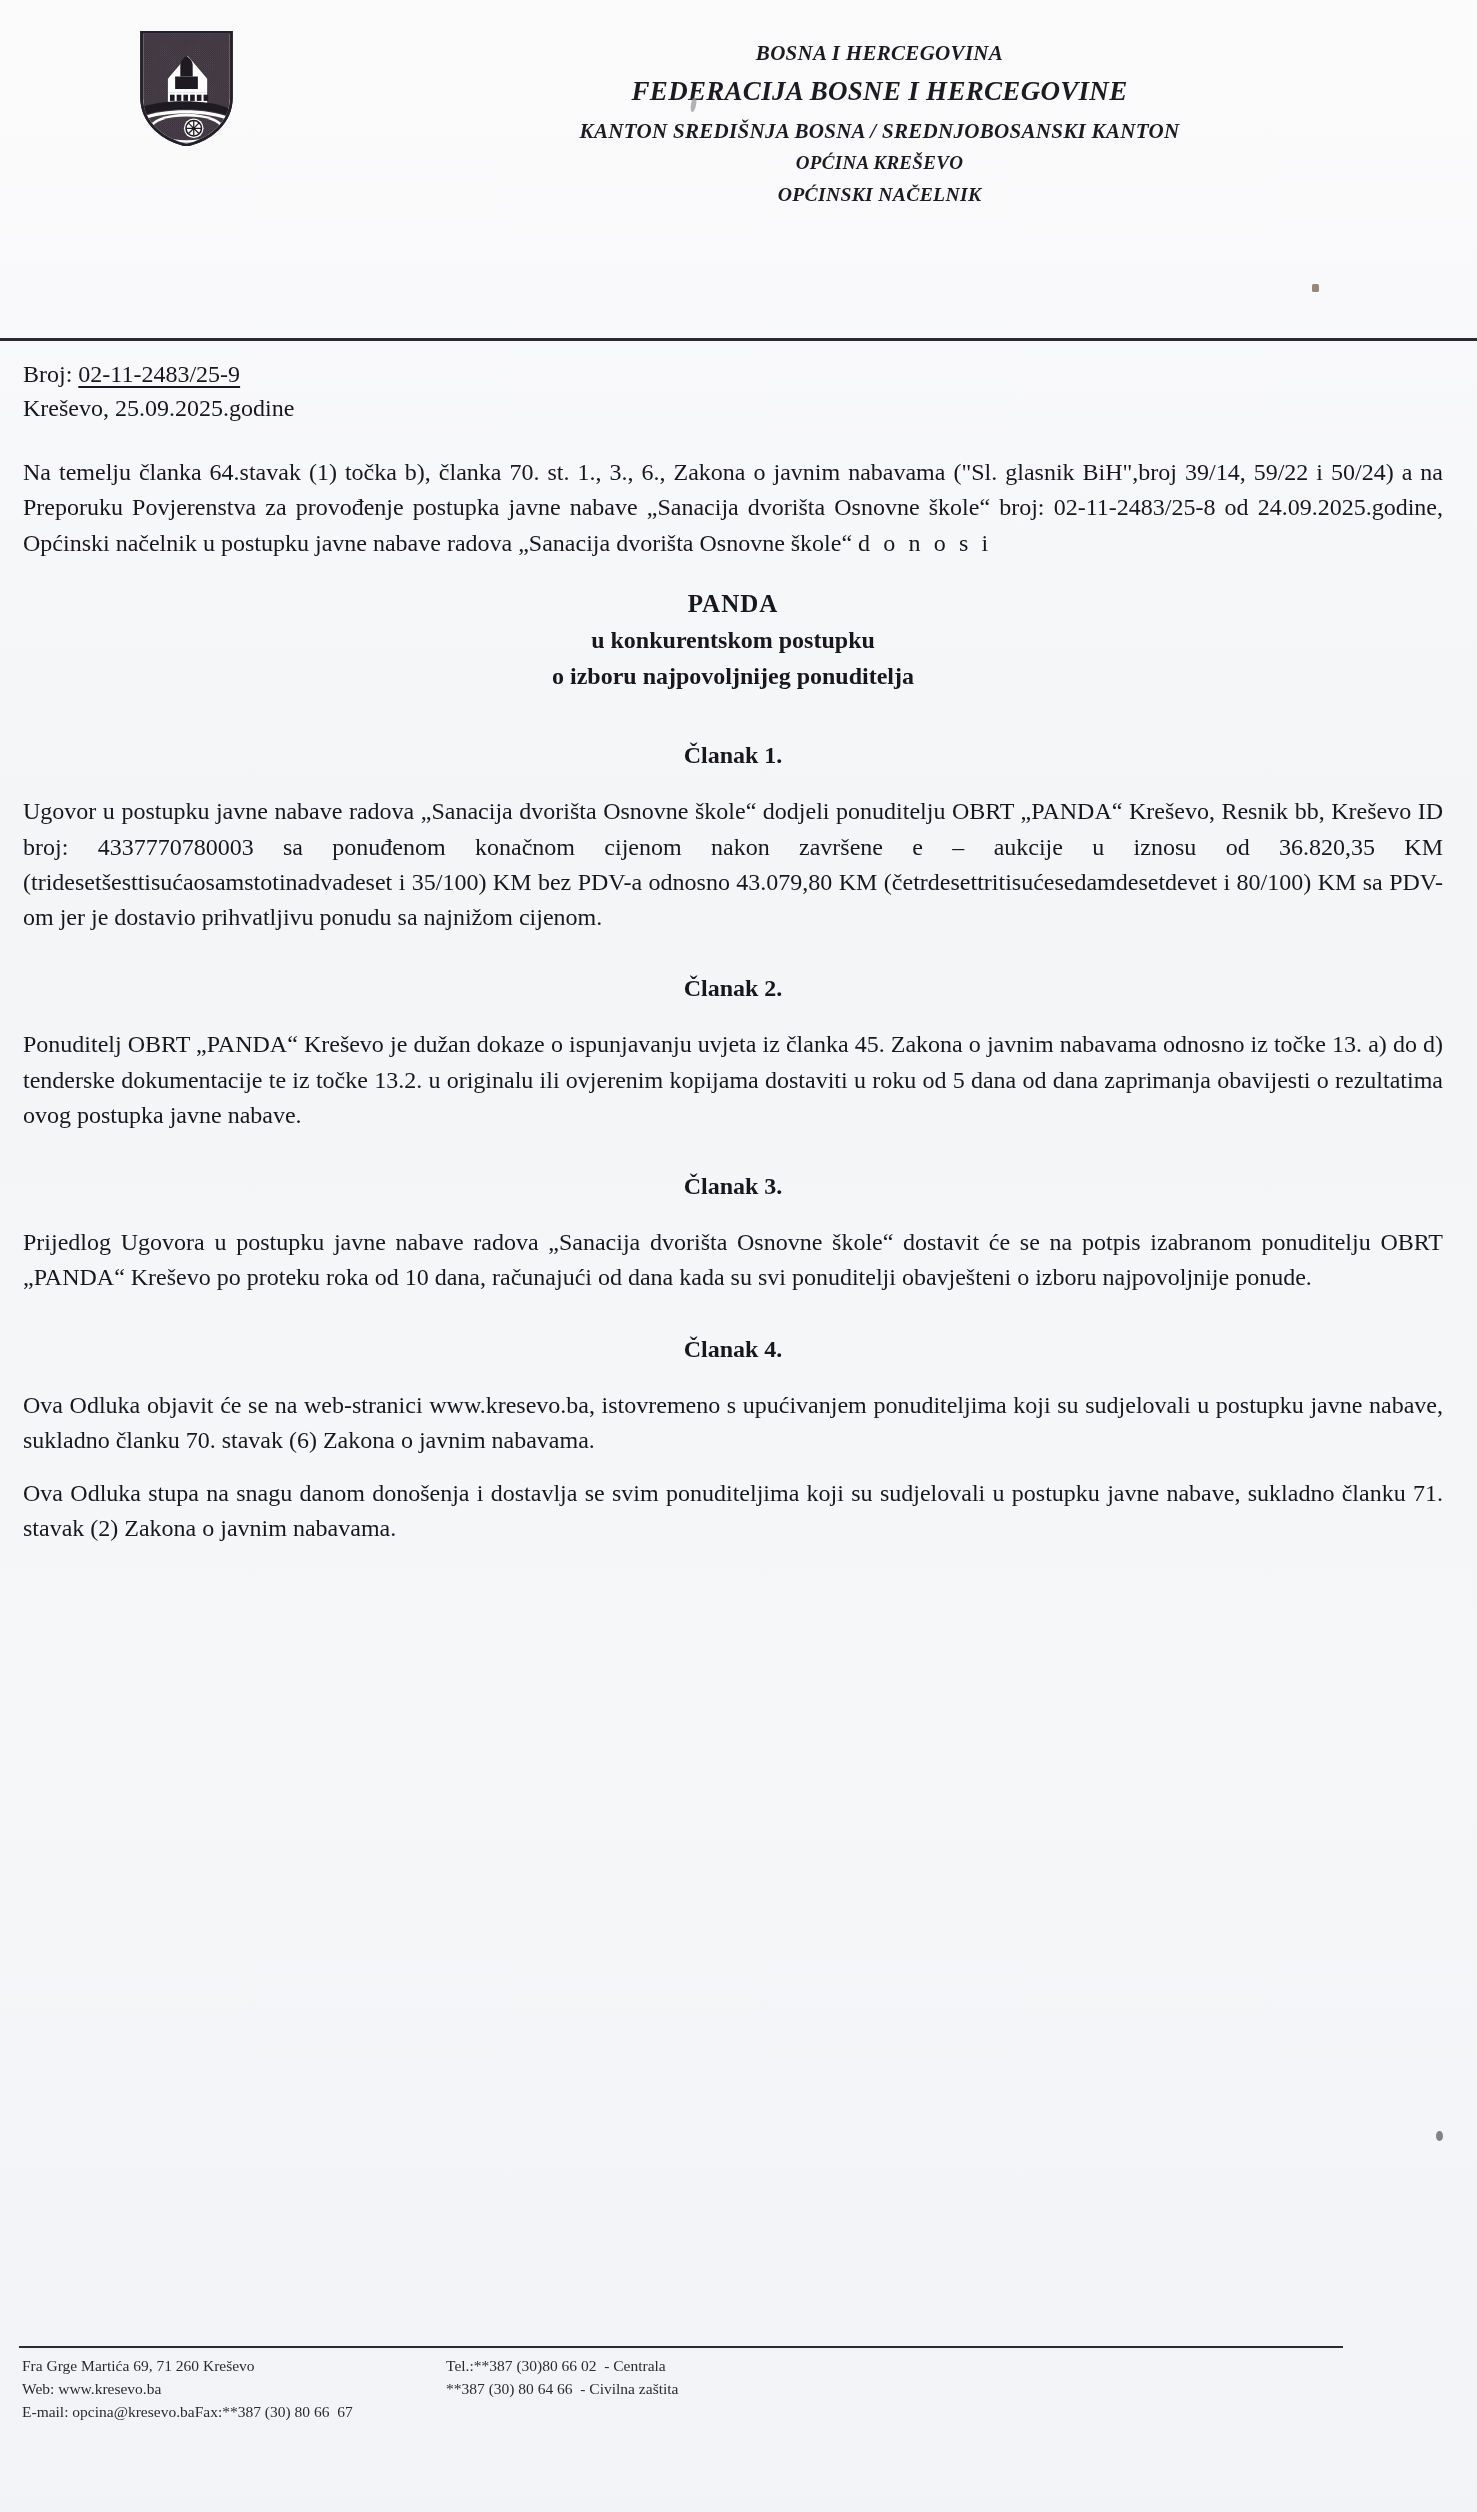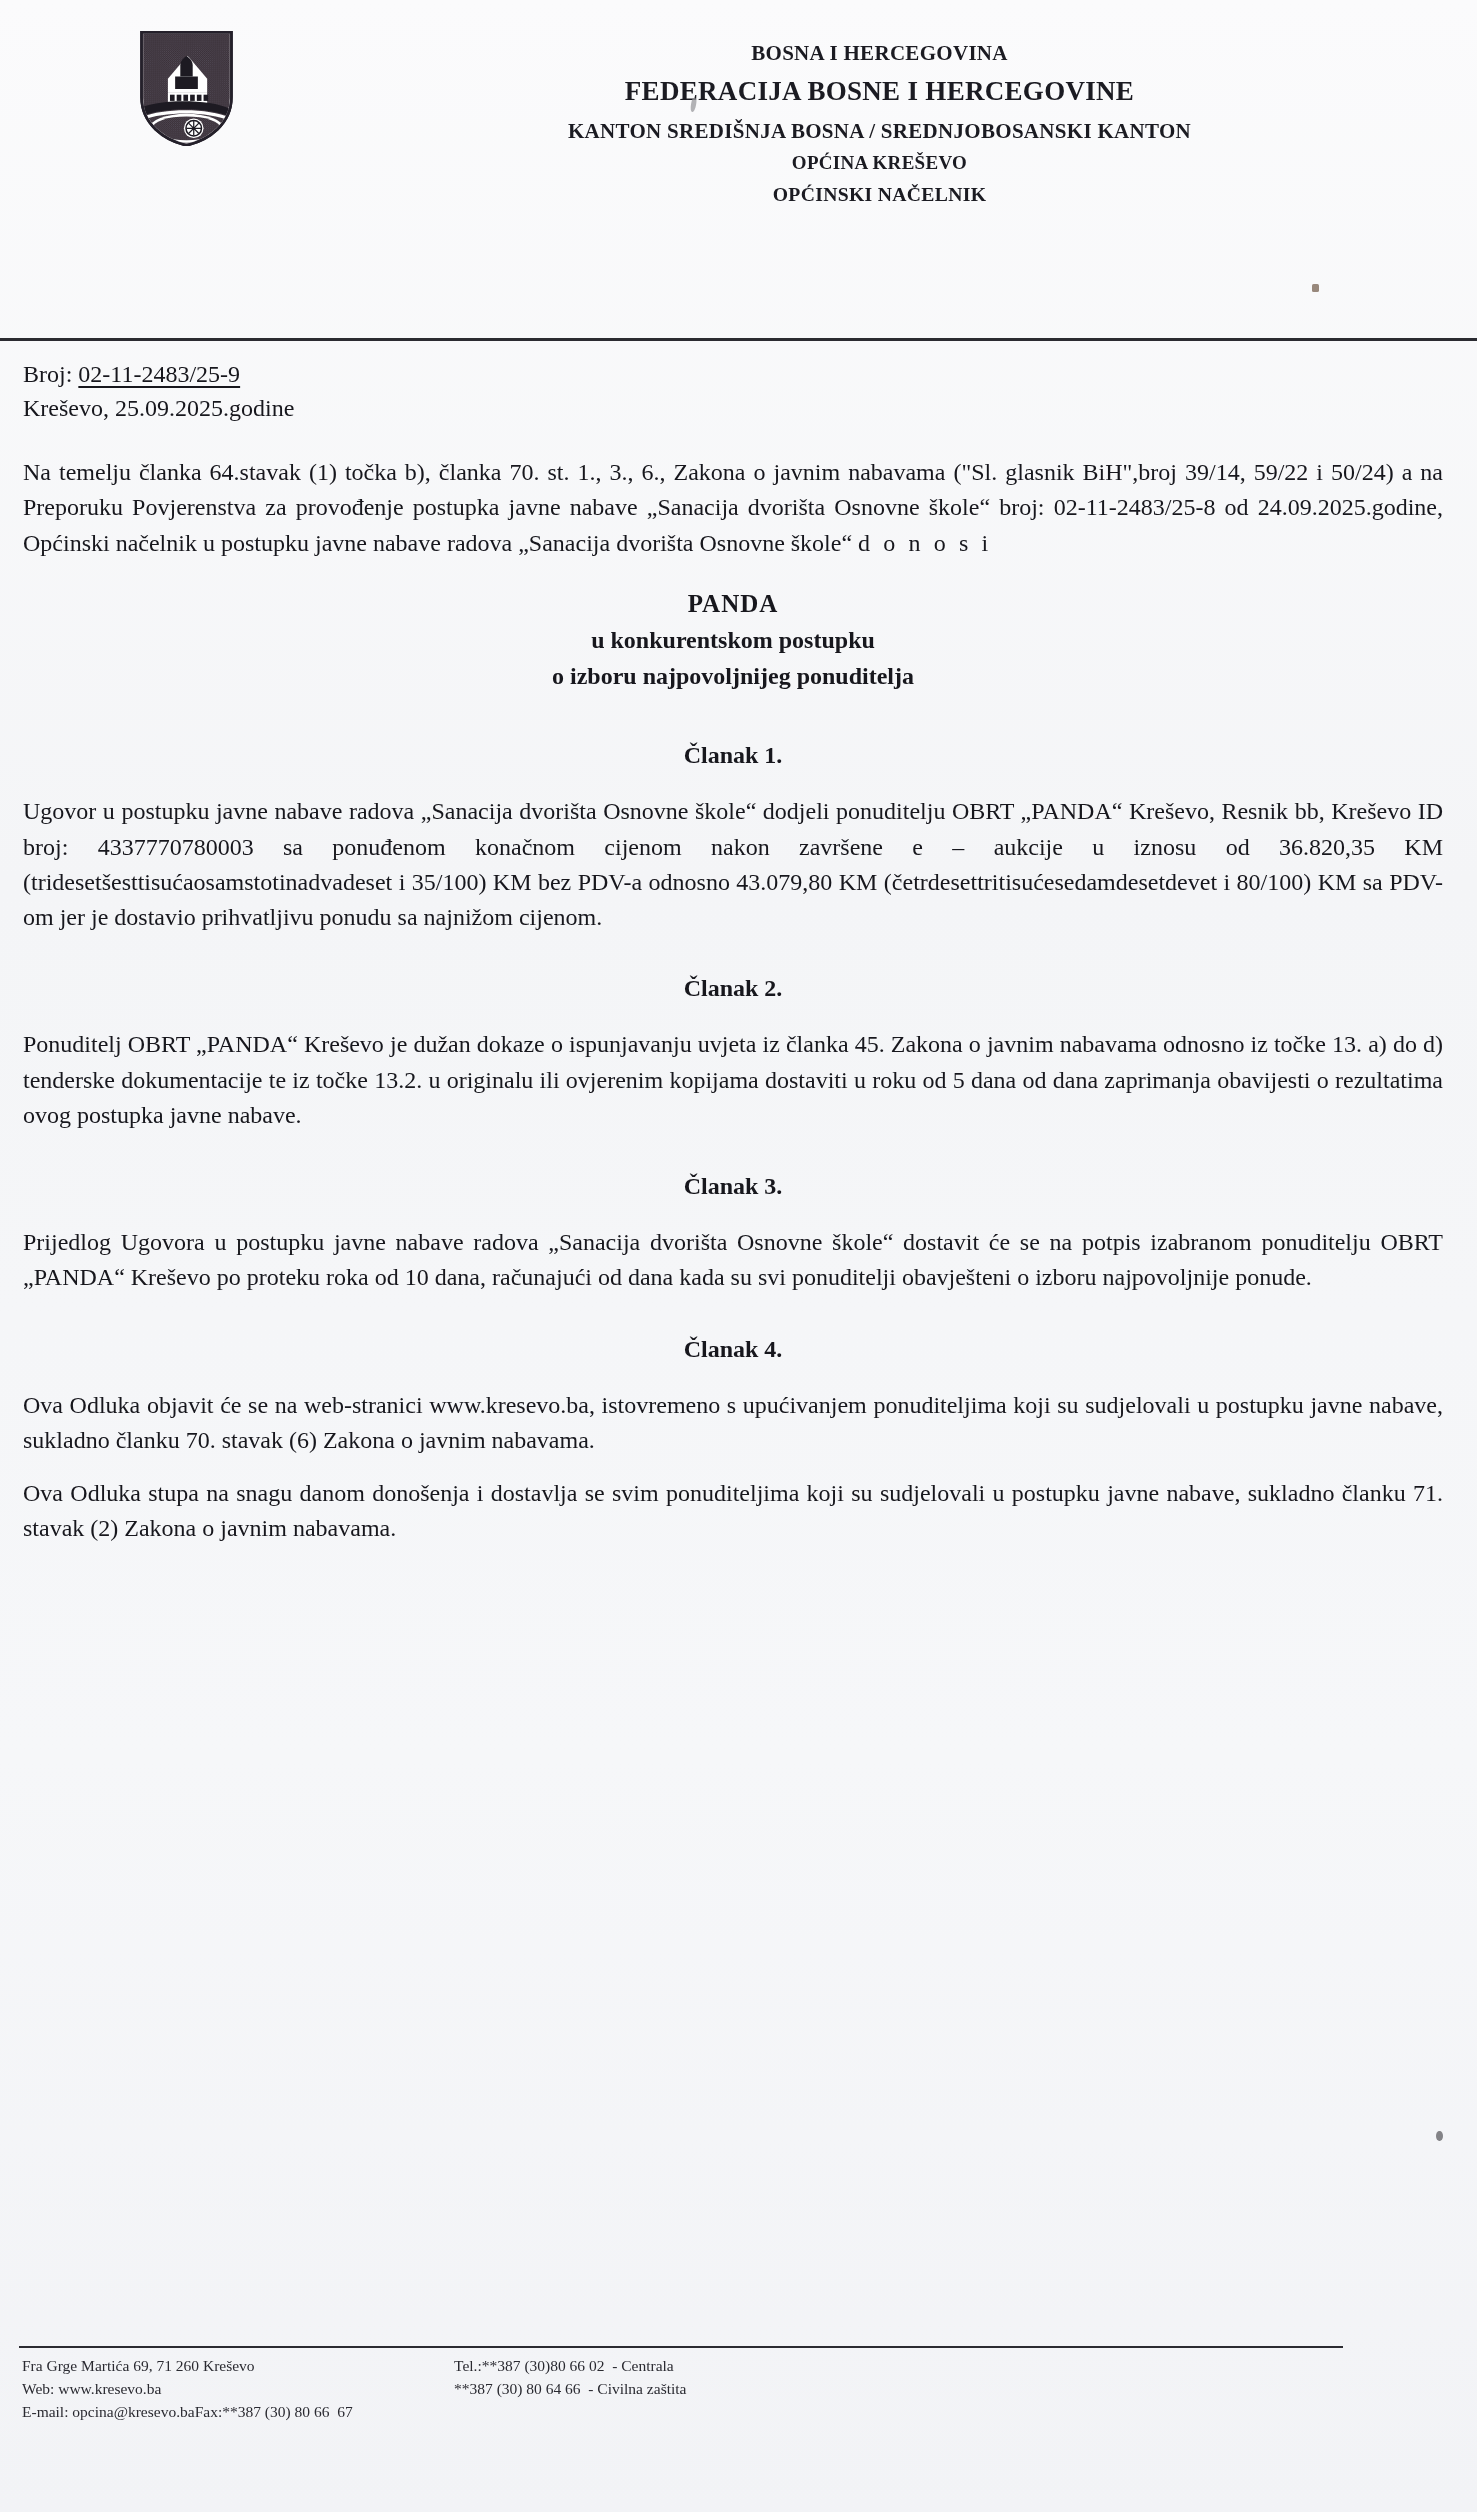--- a/index.html
+++ b/index.html
@@ -57,20 +57,21 @@
     top: 36px;
     width: 911px;
     text-align: center;
     color: #1b1b22;
   }
   .org-lines div {
     font-family: "Liberation Serif", "DejaVu Serif", serif;
     font-weight: 700;
     letter-spacing: 0.3px;
     line-height: 1.62;
+    font-style: italic;
   }
   .org-l1 { font-size: 21px; }
   .org-l2 { font-size: 27px; }
   .org-l3 { font-size: 21px; }
   .org-l4 { font-size: 19px; }
   .org-l5 { font-size: 19.7px; }
 
   .speck-a {
     position: absolute;
     left: 660px;
@@ -183,21 +184,20 @@
     left: 22px;
     top: 2355px;
     width: 1397px;
     color: #2a2a31;
     font-size: 15.5px;
     line-height: 1.48;
   }
   .footer .frow {
     display: flex;
     white-space: pre;
-    gap: 8px;
   }
   .footer .fleft { width: 424px; }
   .footer .fright { }
 </style>
 </head>
 <body>
 
 <div class="page">
   <div class="paper-tint"></div>
 

